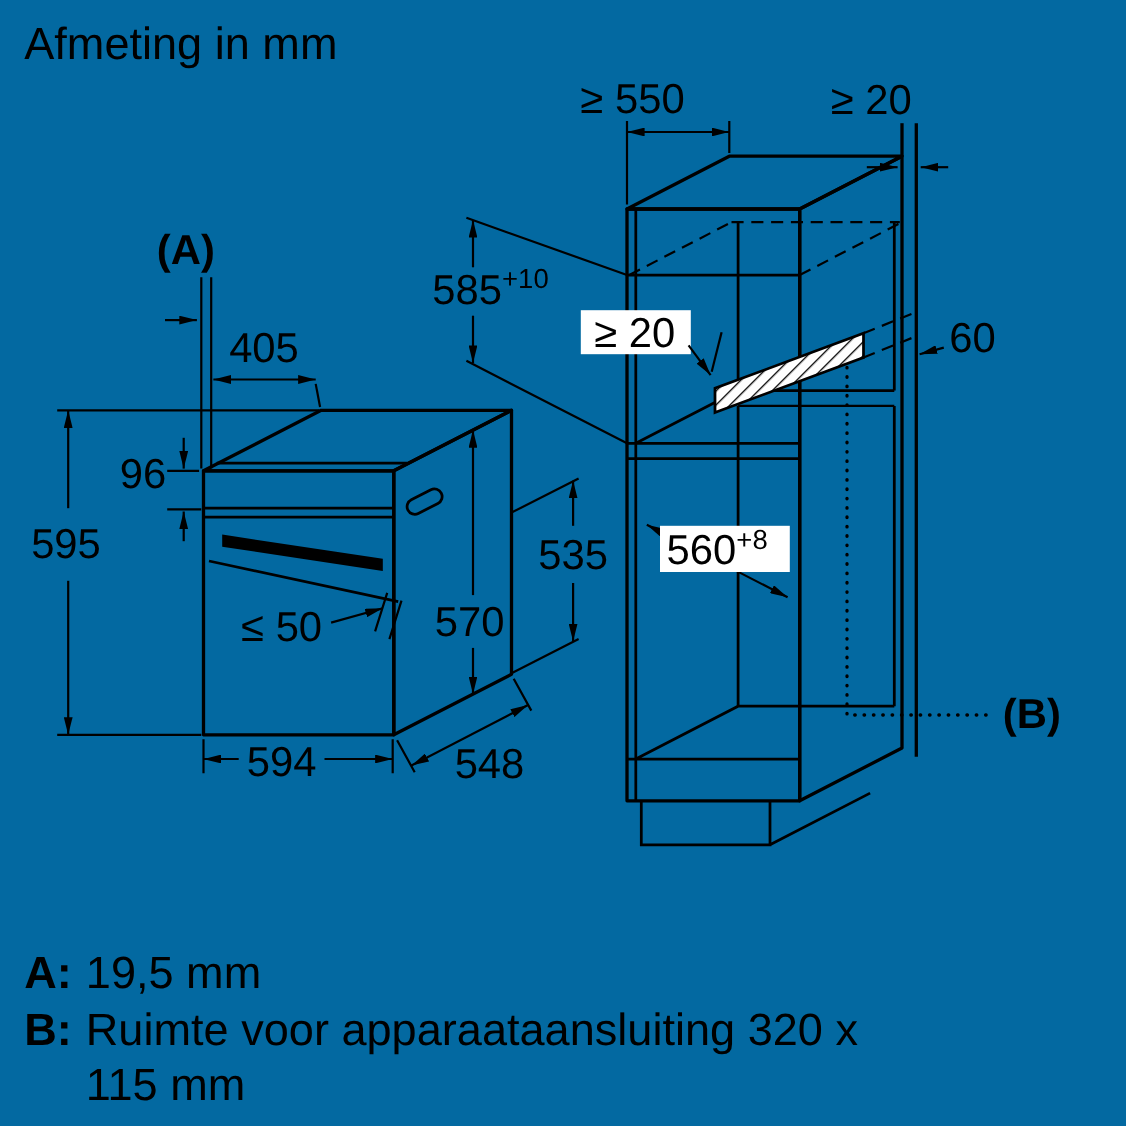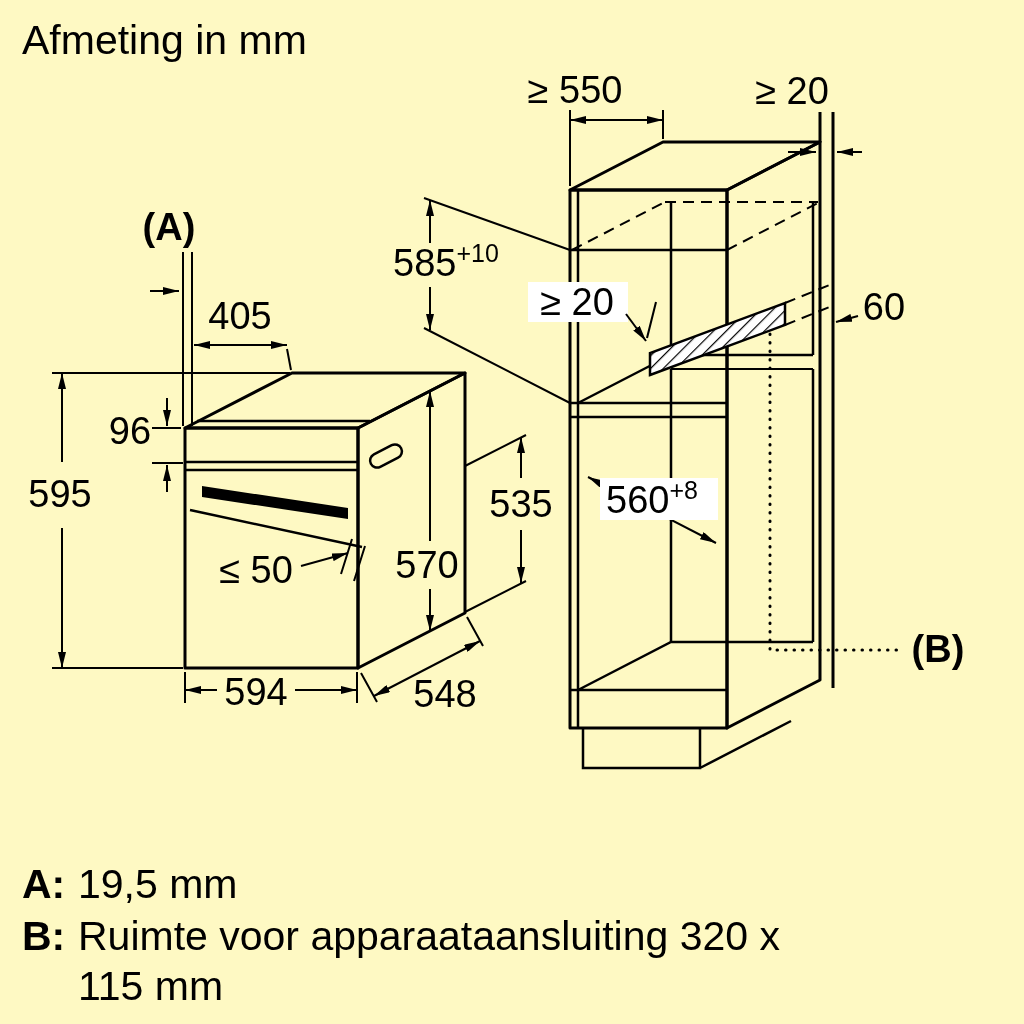--- a/index.html
+++ b/index.html
@@ -4,21 +4,21 @@
 <style>
   html, body {
     margin: 0;
     padding: 0;
     background: #ffffff;
   }
   .stage {
     width: 1024px;
     height: 1024px;
     position: relative;
-    background: #fef9c3;
+    background: #0369a1;
   }
   svg {
     display: block;
   }
   text {
     font-family: "Liberation Sans", "DejaVu Sans", sans-serif;
     fill: #000000;
   }
   .title-text { font-size: 41px; }
   .dim-text   { font-size: 38px; }

